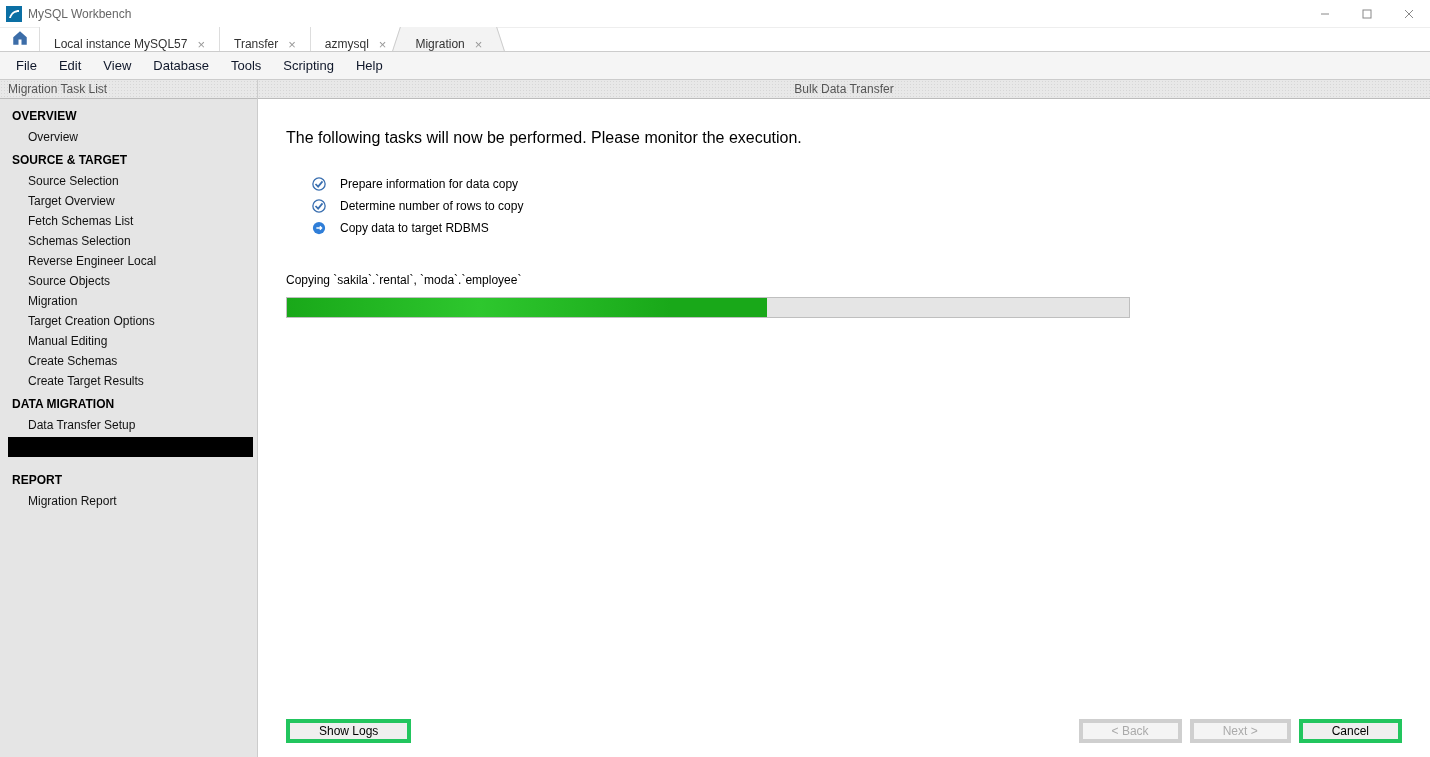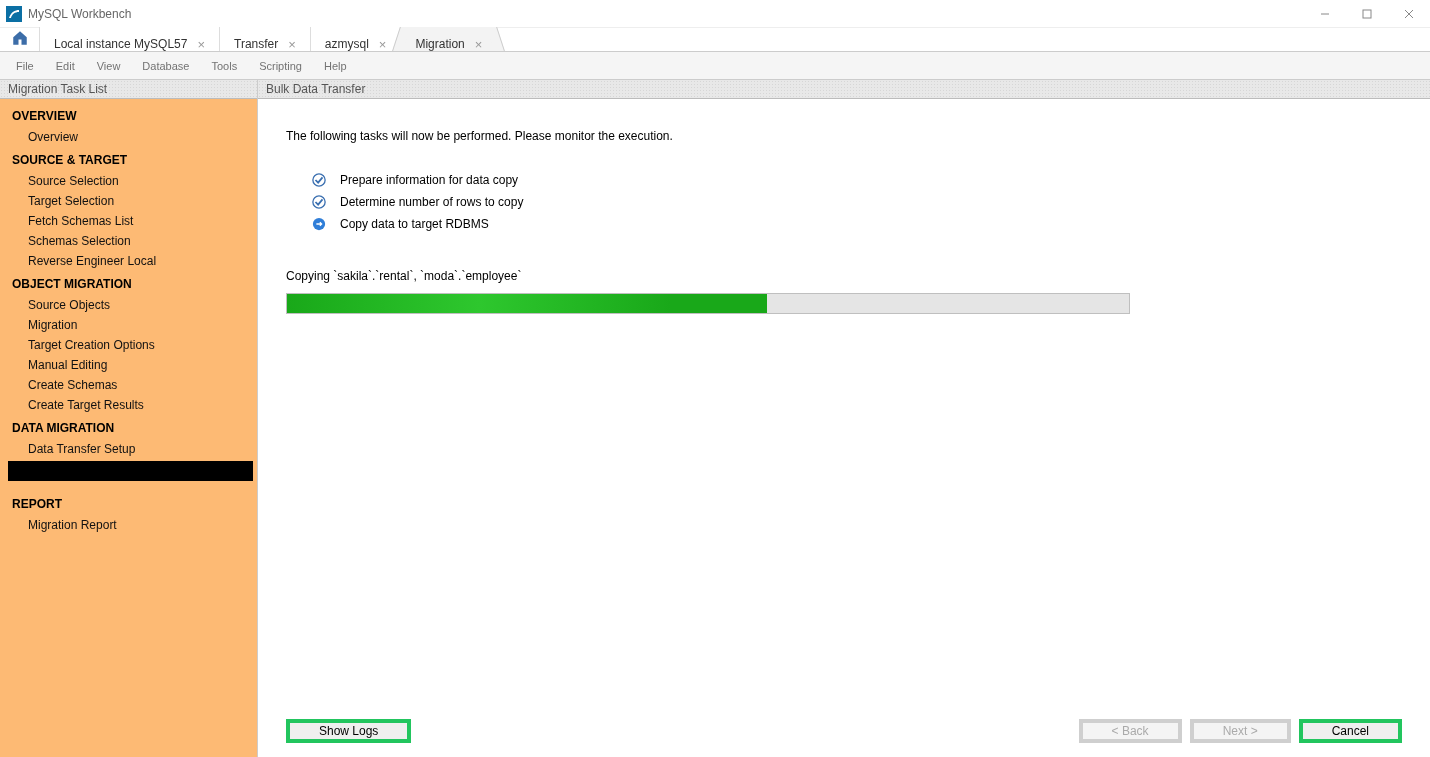--- a/index.html
+++ b/index.html
@@ -14,36 +14,36 @@
 .tabs-row { height: 24px; background: #fff; display: flex; align-items: flex-end; border-bottom: 1px solid #ccc; }
 .home-tab { width: 40px; height: 24px; display: flex; align-items: center; justify-content: center; border-right: 1px solid #ddd; }
 .home-icon { color: #3c6da8; }
 .tab { height: 24px; padding: 0 14px; display: flex; align-items: flex-end; gap: 10px; font-size: 12px; color: #333; background: #fff; border-right: 1px solid #ddd; position: relative; }
 .tab.active { background: #f3f3f3; }
 .tab .close { color: #999; font-size: 13px; line-height: 1; cursor: pointer; }
 .tab.active::before { content:""; position:absolute; left:-5px; top:0; bottom:0; width:10px; background:#f3f3f3; transform: skewX(-18deg); border-left:1px solid #ccc;}
 .tab.active::after { content:""; position:absolute; right:-5px; top:0; bottom:0; width:10px; background:#f3f3f3; transform: skewX(18deg); border-right:1px solid #ccc;}
 
 .menubar { height: 28px; background: #f5f5f5; border-bottom: 1px solid #ccc; display: flex; align-items: center; padding: 0 6px; gap: 2px; }
-.menu-item { padding: 4px 10px; font-size: 11px; color: #737373; cursor: pointer; }
+.menu-item { padding: 4px 10px; font-size: 13px; color: #0f172a; cursor: pointer; }
 
 .body-row { flex: 1; display: flex; min-height: 0; }
 
-.sidebar { width: 258px; background: #fdba74; border-right: 1px solid #ccc; display: flex; flex-direction: column; }
+.sidebar { width: 258px; background: #e5e5e5; border-right: 1px solid #ccc; display: flex; flex-direction: column; }
 .panel-header { background: #e8e8e8; background-image: radial-gradient(#d6d6d6 0.5px, transparent 0.5px); background-size: 3px 3px; border-bottom: 1px solid #bbb; font-size: 12px; color: #555; padding: 2px 8px; }
 .task-list { overflow-y: auto; flex: 1; padding-top: 4px;}
 .task-heading { font-weight: bold; font-size: 12px; padding: 6px 12px 4px 12px; color: #000; }
 .task-item { font-size: 12px; padding: 3px 12px 3px 28px; color: #111; cursor: pointer; }
 .task-active { background: #000; color: #fff; height: 20px; margin: 2px 4px 10px 8px; }
 
 .main { flex: 1; display: flex; flex-direction: column; min-width: 0; }
-.main-header { background: #e8e8e8; background-image: radial-gradient(#d6d6d6 0.5px, transparent 0.5px); background-size: 3px 3px; border-bottom: 1px solid #bbb; font-size: 12px; color: #555; padding: 2px 8px; }
+.main-header { background: #e8e8e8; background-image: radial-gradient(#d6d6d6 0.5px, transparent 0.5px); background-size: 3px 3px; border-bottom: 1px solid #bbb; font-size: 12px; color: #555; padding: 2px 8px; text-align: center; }
 .main-body { flex: 1; padding: 30px 28px 14px 28px; display: flex; flex-direction: column; }
 
-.intro { font-size: 12px; color: #000; margin-bottom: 30px; }
+.intro { font-size: 16px; color: #000; margin-bottom: 30px; }
 
 .steps { margin-left: 26px; }
 .step { display: flex; align-items: center; gap: 14px; margin-bottom: 8px; font-size: 12px; }
 .step-icon { width: 14px; height: 14px; flex-shrink: 0; }
 
 .progress-label { font-size: 12px; margin-top: 30px; margin-bottom: 10px; }
 .progress-bar { width: 844px; height: 21px; border: 1px solid #bfbfbf; background: #e5e5e5; position: relative; overflow: hidden; }
 .progress-fill { height: 100%; background: linear-gradient(90deg, #19a819, #2ec72e 40%, #19a819 80%); width: 57%; }
 
 .footer-row { margin-top: auto; display: flex; align-items: center; padding-top: 10px; }
@@ -122,26 +122,25 @@
 <div class="body-row">
 
   <div class="sidebar">
     <div class="panel-header">Migration Task List</div>
     <div class="task-list">
       <div class="task-heading">OVERVIEW</div>
       <div class="task-item">Overview</div>
 
       <div class="task-heading">SOURCE &amp; TARGET</div>
       <div class="task-item">Source Selection</div>
-      <div class="task-item">Target Selection</div>
+      <div class="task-item">Target Overview</div>
       <div class="task-item">Fetch Schemas List</div>
       <div class="task-item">Schemas Selection</div>
       <div class="task-item">Reverse Engineer Local</div>
 
-      <div class="task-heading">OBJECT MIGRATION</div>
       <div class="task-item">Source Objects</div>
       <div class="task-item">Migration</div>
       <div class="task-item">Target Creation Options</div>
       <div class="task-item">Manual Editing</div>
       <div class="task-item">Create Schemas</div>
       <div class="task-item">Create Target Results</div>
 
       <div class="task-heading">DATA MIGRATION</div>
       <div class="task-item">Data Transfer Setup</div>
       <div class="task-active"></div>

